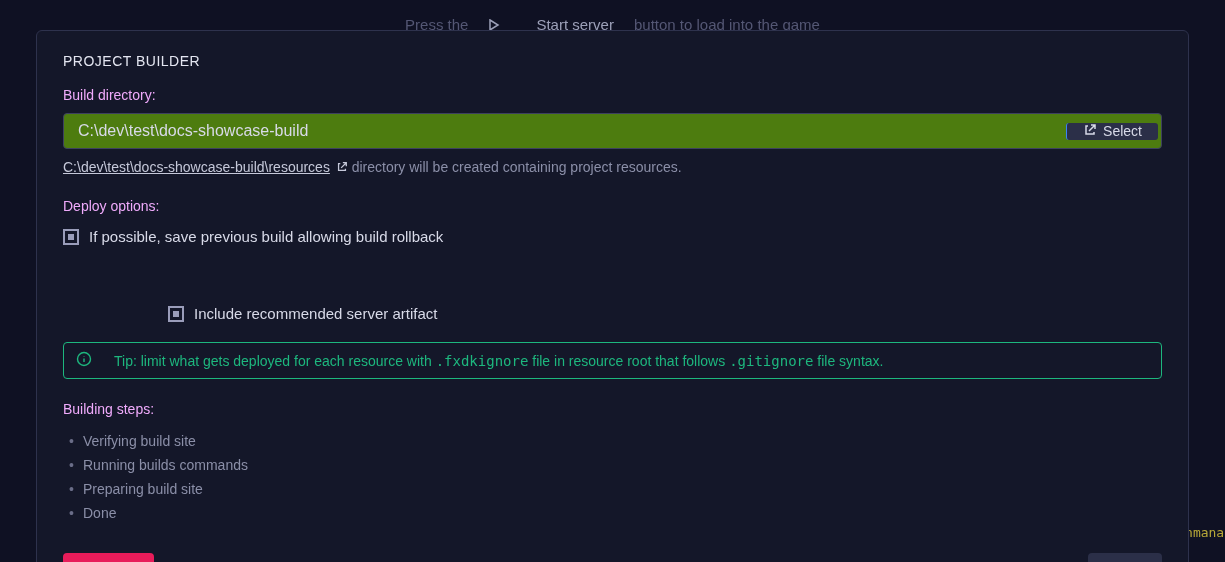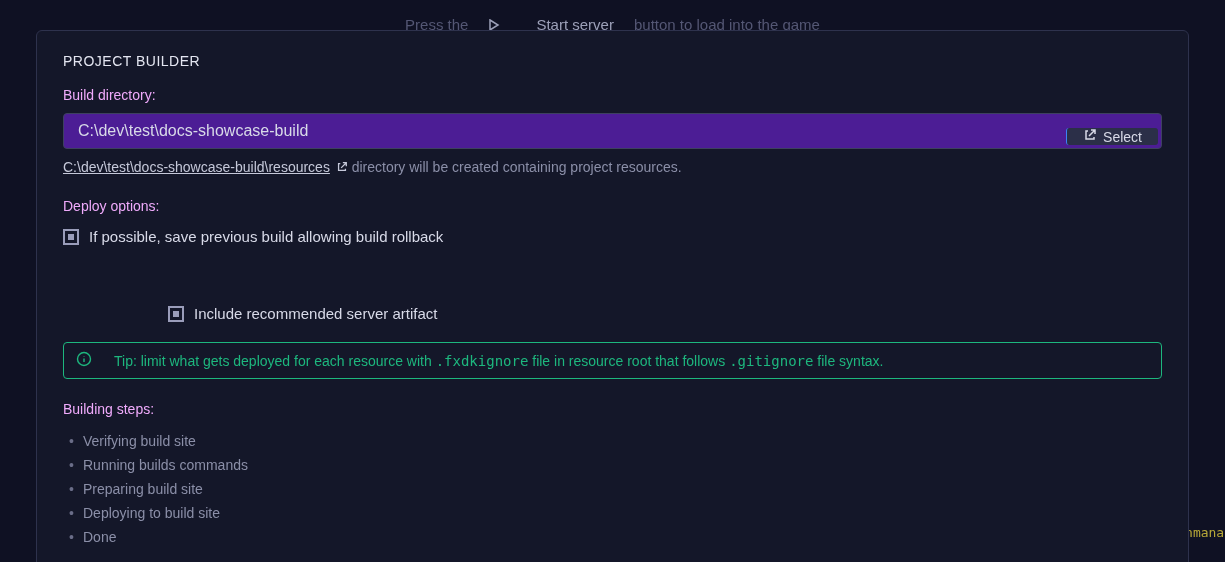--- a/index.html
+++ b/index.html
@@ -89,24 +89,24 @@
       letter-spacing: 0.5px;
       margin-bottom: 18px;
     }
     .label {
       color: #f0abfc;
       font-size: 14px;
       margin-bottom: 10px;
     }
     .input-row {
       display: flex;
-      align-items: flex-end;
+      align-items: center;
       border: 1px solid #3d415f;
       border-radius: 4px;
-      background: #4c1d95;
+      background: #4d7c0f;
       overflow: hidden;
     }
     .input-field {
       flex: 1;
       background: transparent;
       border: none;
       outline: none;
       color: #d8dae8;
       font-size: 16px;
       padding: 8px 14px;
@@ -325,21 +325,20 @@
       <span>file syntax.</span>
     </span>
   </div>
 
   <div class="section">
     <div class="label">Building steps:</div>
     <ul class="steps-list">
       <li>Verifying build site</li>
       <li>Running builds commands</li>
       <li>Preparing build site</li>
-      <li>Deploying to build site</li>
       <li>Done</li>
     </ul>
   </div>
 
   <div class="modal-footer">
     <button class="btn btn-primary">
       <span>
         <svg width="14" height="14" viewBox="0 0 14 14" fill="none" stroke="#fff" stroke-width="1.6">
             <path d="M7 2 V9 M4 6 L7 9 L10 6 M3 11 H11"></path>
           </svg>

